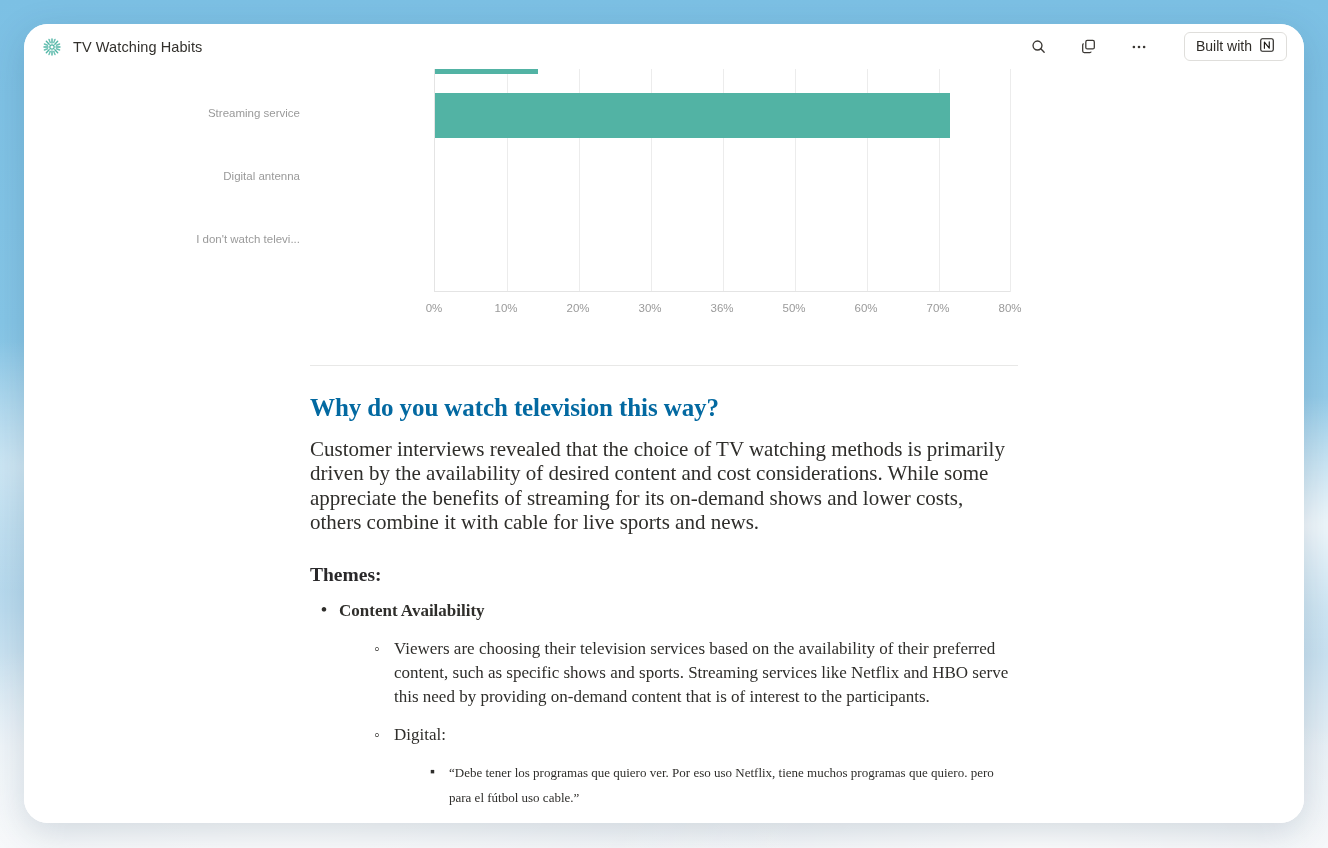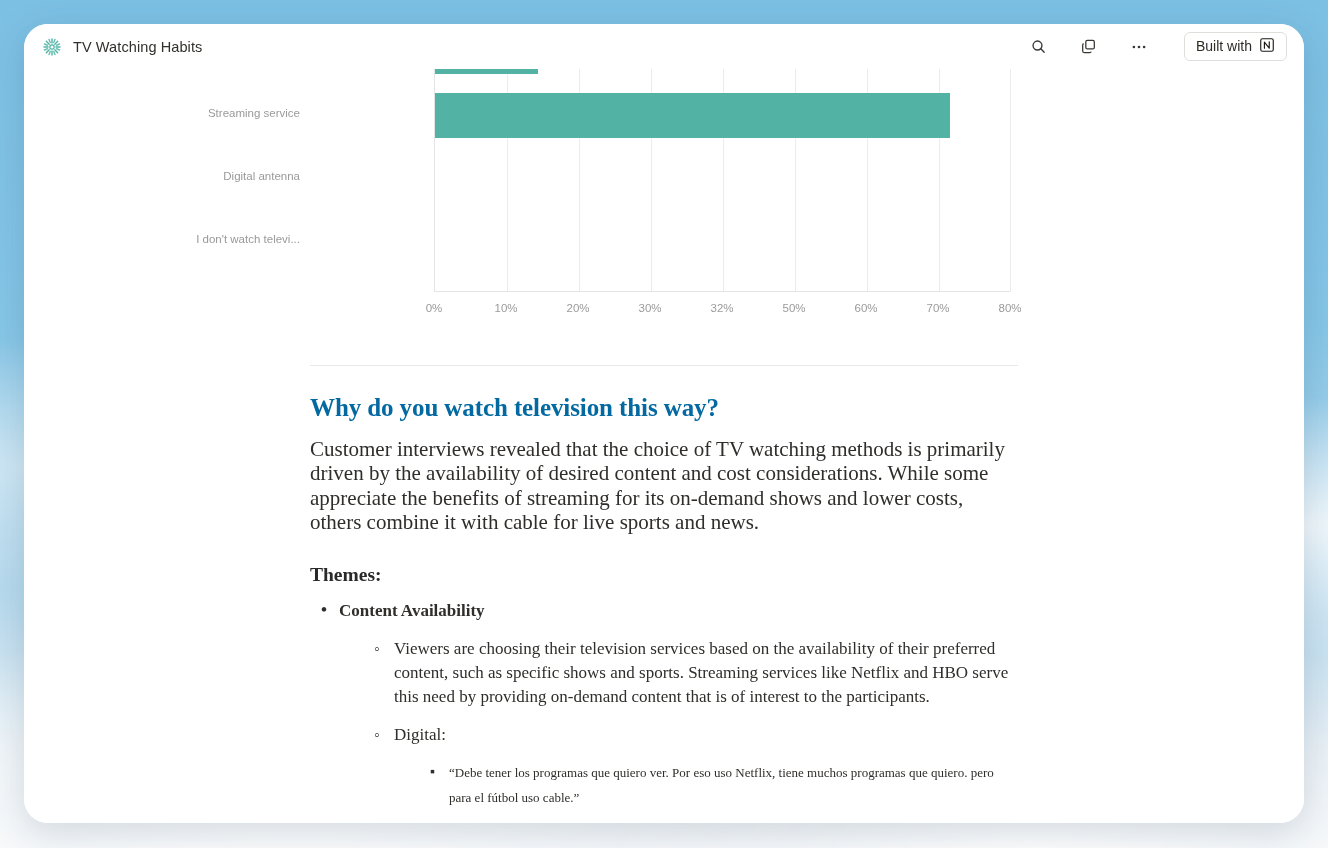--- a/index.html
+++ b/index.html
@@ -314,21 +314,21 @@
               <div class="bar" style="width:0px;"></div>
               <div class="cat-label" style="top:14px;">I don't watch televi...</div>
             </div>
           </div>
 
           <div class="xaxis">
             <span class="xtick" style="left:0px">0%</span>
             <span class="xtick" style="left:72px">10%</span>
             <span class="xtick" style="left:144px">20%</span>
             <span class="xtick" style="left:216px">30%</span>
-            <span class="xtick" style="left:288px">32%</span>
+            <span class="xtick" style="left:288px">36%</span>
             <span class="xtick" style="left:360px">50%</span>
             <span class="xtick" style="left:432px">60%</span>
             <span class="xtick" style="left:504px">70%</span>
             <span class="xtick" style="left:576px">80%</span>
           </div>
 
         </div>
       </div>
 
       <div class="divider"></div>

